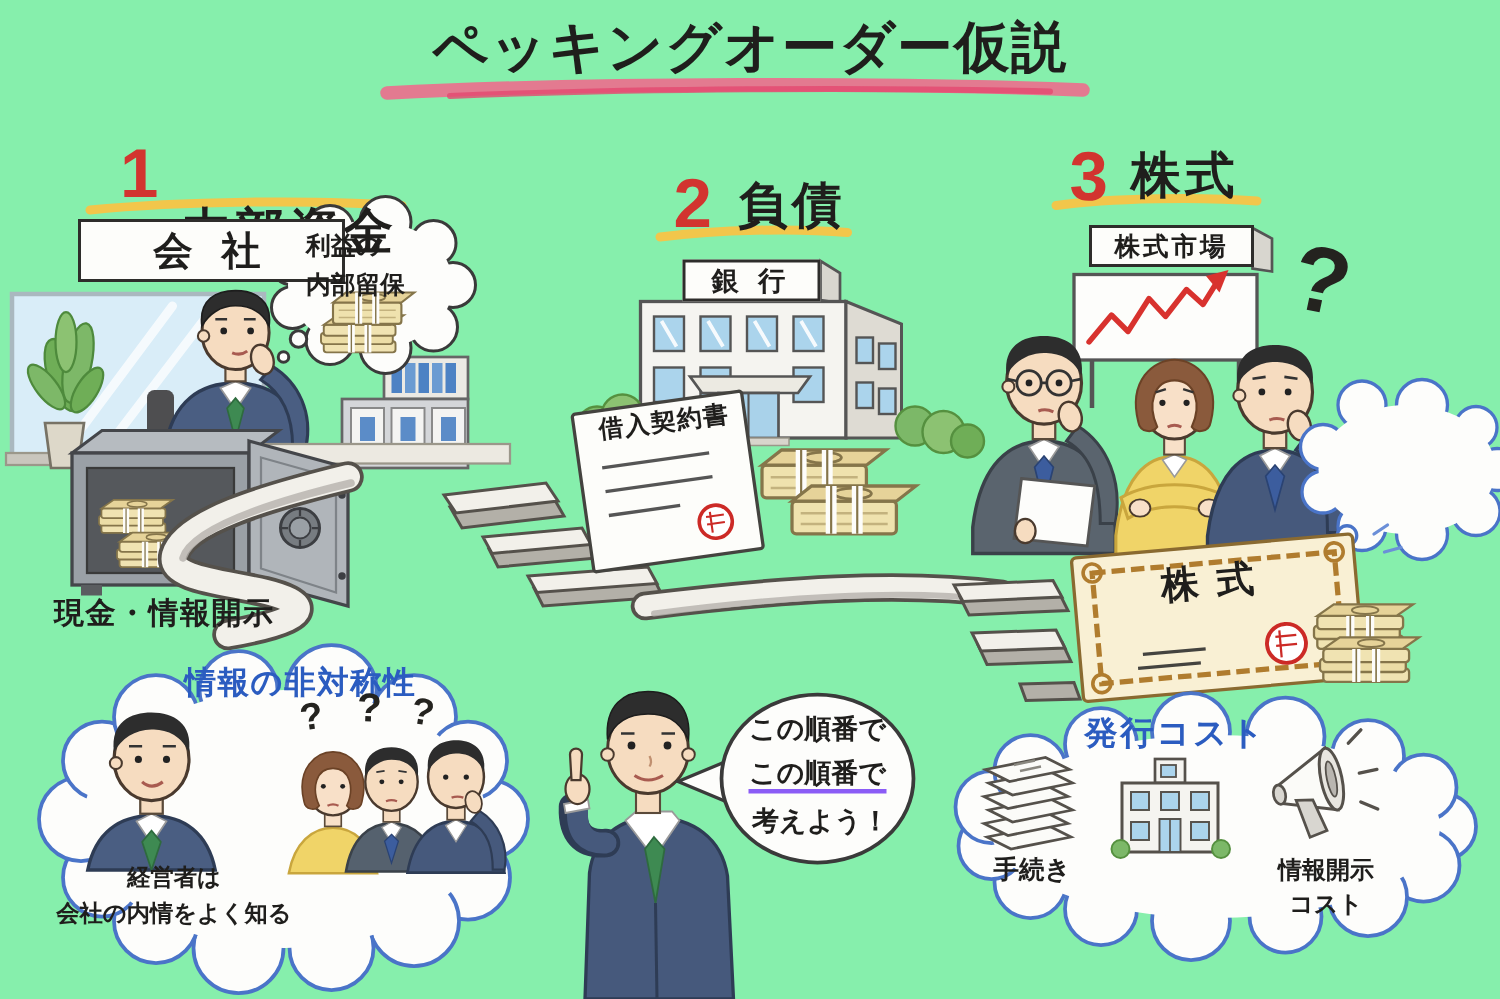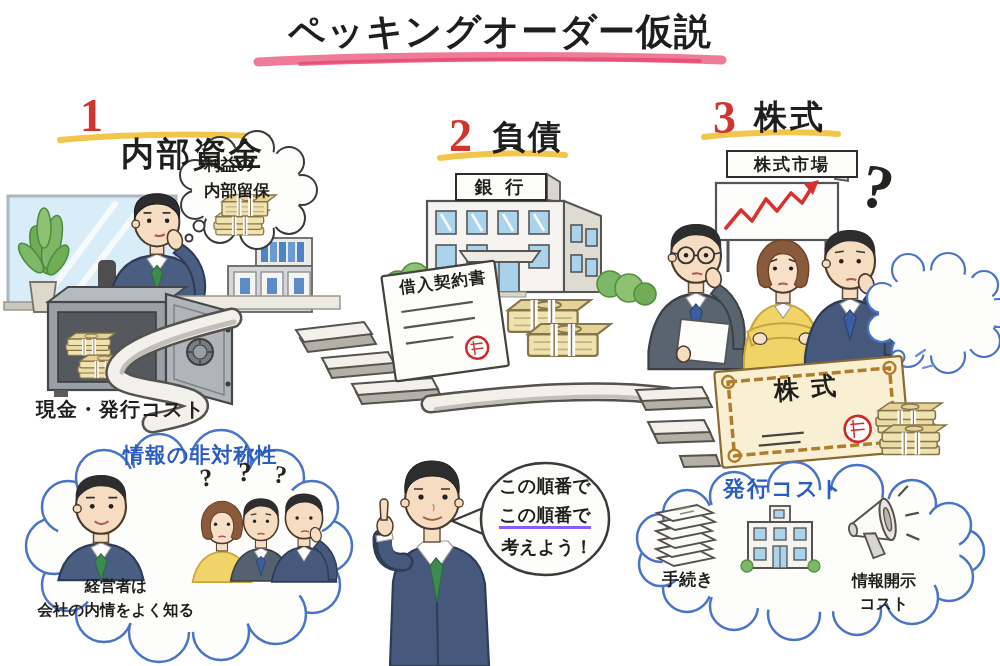--- a/index.html
+++ b/index.html
@@ -1,19 +1,19 @@
 <!DOCTYPE html>
 <html><head>
 <meta charset="utf-8">
 <style>
   html,body { margin:0; padding:0; background:#e9e7e2; }
   .stage {
     position:relative; width:1000px; height:666px; margin:0 auto;
-    background:#ffffff; overflow:hidden;
-    font-family:Liberation Serif, serif; color:#1f1e1c;
+    background:#86efac; overflow:hidden;
+    font-family:Liberation Sans, sans-serif; color:#1f1e1c;
   }
   .stage svg.art { position:absolute; left:0; top:0; }
   .txt { position:absolute; color:#1f1e1c; font-weight:600; line-height:1.3; }
   .pre { white-space:pre-line; }
   .ctr { text-align:center; }
   .num { color:#d2342f; font-size:46px; font-weight:700; }
   .head { font-size:33px; font-weight:700; letter-spacing:3px; }
   .blueTitle { color:#2b5cc0; font-weight:700; }
   .signbox {
     position:absolute; background:#fdfdfa; border:2.5px solid #2e2d2b;
@@ -430,32 +430,33 @@
     <ellipse cx="10" cy="32" rx="4" ry="6.5" fill="#d8d6d0" stroke="#55514b" stroke-width="1.8"></ellipse>
     <path d="M20,38 L31,40 L36,62 L24,64 Z" fill="#d8d6d0" stroke="#55514b" stroke-width="1.8"></path>
     <path d="M62,8 l10,-7 M65,29 l12,0 M62,48 l10,7" stroke="#55514b" stroke-width="2.2" stroke-linecap="round"></path>
   </g>
 </svg>
 
 <div class="txt ctr" style="left:252px; top:8px; width:496px; font-size:37px; font-weight:700; letter-spacing:1px;">ペッキングオーダー仮説</div>
 
 <div class="txt num" style="left:80px; top:86px;">1</div>
 <div class="txt head" style="left:121px; top:96px;margin-top:37px;">内部資金</div>
+<div class="signbox" style="left:52px; top:146px; width:178px; height:42px; font-size:26px; letter-spacing:6px;">会 社</div>
 <div class="txt pre" style="left:204px; top:152px; width:100px; font-size:16.5px; line-height:1.55;">利益の
 内部留保</div>
-<div class="txt" style="left:36px; top:396px; font-size:20px; letter-spacing:1px;">現金・発行コスト</div>
+<div class="txt" style="left:36px; top:396px; font-size:20px; letter-spacing:1px;">現金・情報開示</div>
 
 <div class="txt num" style="left:449px; top:106px;">2</div>
 <div class="txt head" style="left:492px; top:116px;">負債</div>
 <div class="signbox" style="left:455px; top:173px; width:92px; height:28px; border-width:2px; font-size:18px; letter-spacing:4px;">銀 行</div>
 <div class="txt" style="left:398px; top:277px; font-size:16.5px; letter-spacing:1px; transform:rotate(-7deg); transform-origin:left top;">借入契約書</div>
 
 <div class="txt num" style="left:713px; top:88px;">3</div>
 <div class="txt head" style="left:754px; top:96px;">株式</div>
-<div class="signbox" style="left:726px; top:150px; width:132px; height:28px; border-width:2px; font-size:17px; letter-spacing:2px;">株式市場</div>
+<div class="signbox" style="left:726px; top:150px; width:110px; height:28px; border-width:2px; font-size:17px; letter-spacing:2px;">株式市場</div>
 <div class="qm" style="left:862px; top:152px; font-size:62px; transform:rotate(12deg);">?</div>
 <div class="txt" style="left:774px; top:372px; font-size:25px; font-weight:700; letter-spacing:12px; transform:rotate(-5deg);">株式</div>
 
 <div class="txt blueTitle" style="left:123px; top:442px; font-size:21px; letter-spacing:1px;">情報の非対称性</div>
 <div class="qm" style="left:200px; top:464px; font-size:25px; transform:rotate(-8deg);">?</div>
 <div class="qm" style="left:238px; top:457px; font-size:27px; transform:rotate(2deg);">?</div>
 <div class="qm" style="left:274px; top:461px; font-size:25px; transform:rotate(10deg);">?</div>
 <div class="txt pre ctr" style="left:28px; top:574px; width:176px; font-size:15.5px; line-height:1.55;">経営者は
 会社の内情をよく知る</div>
 

